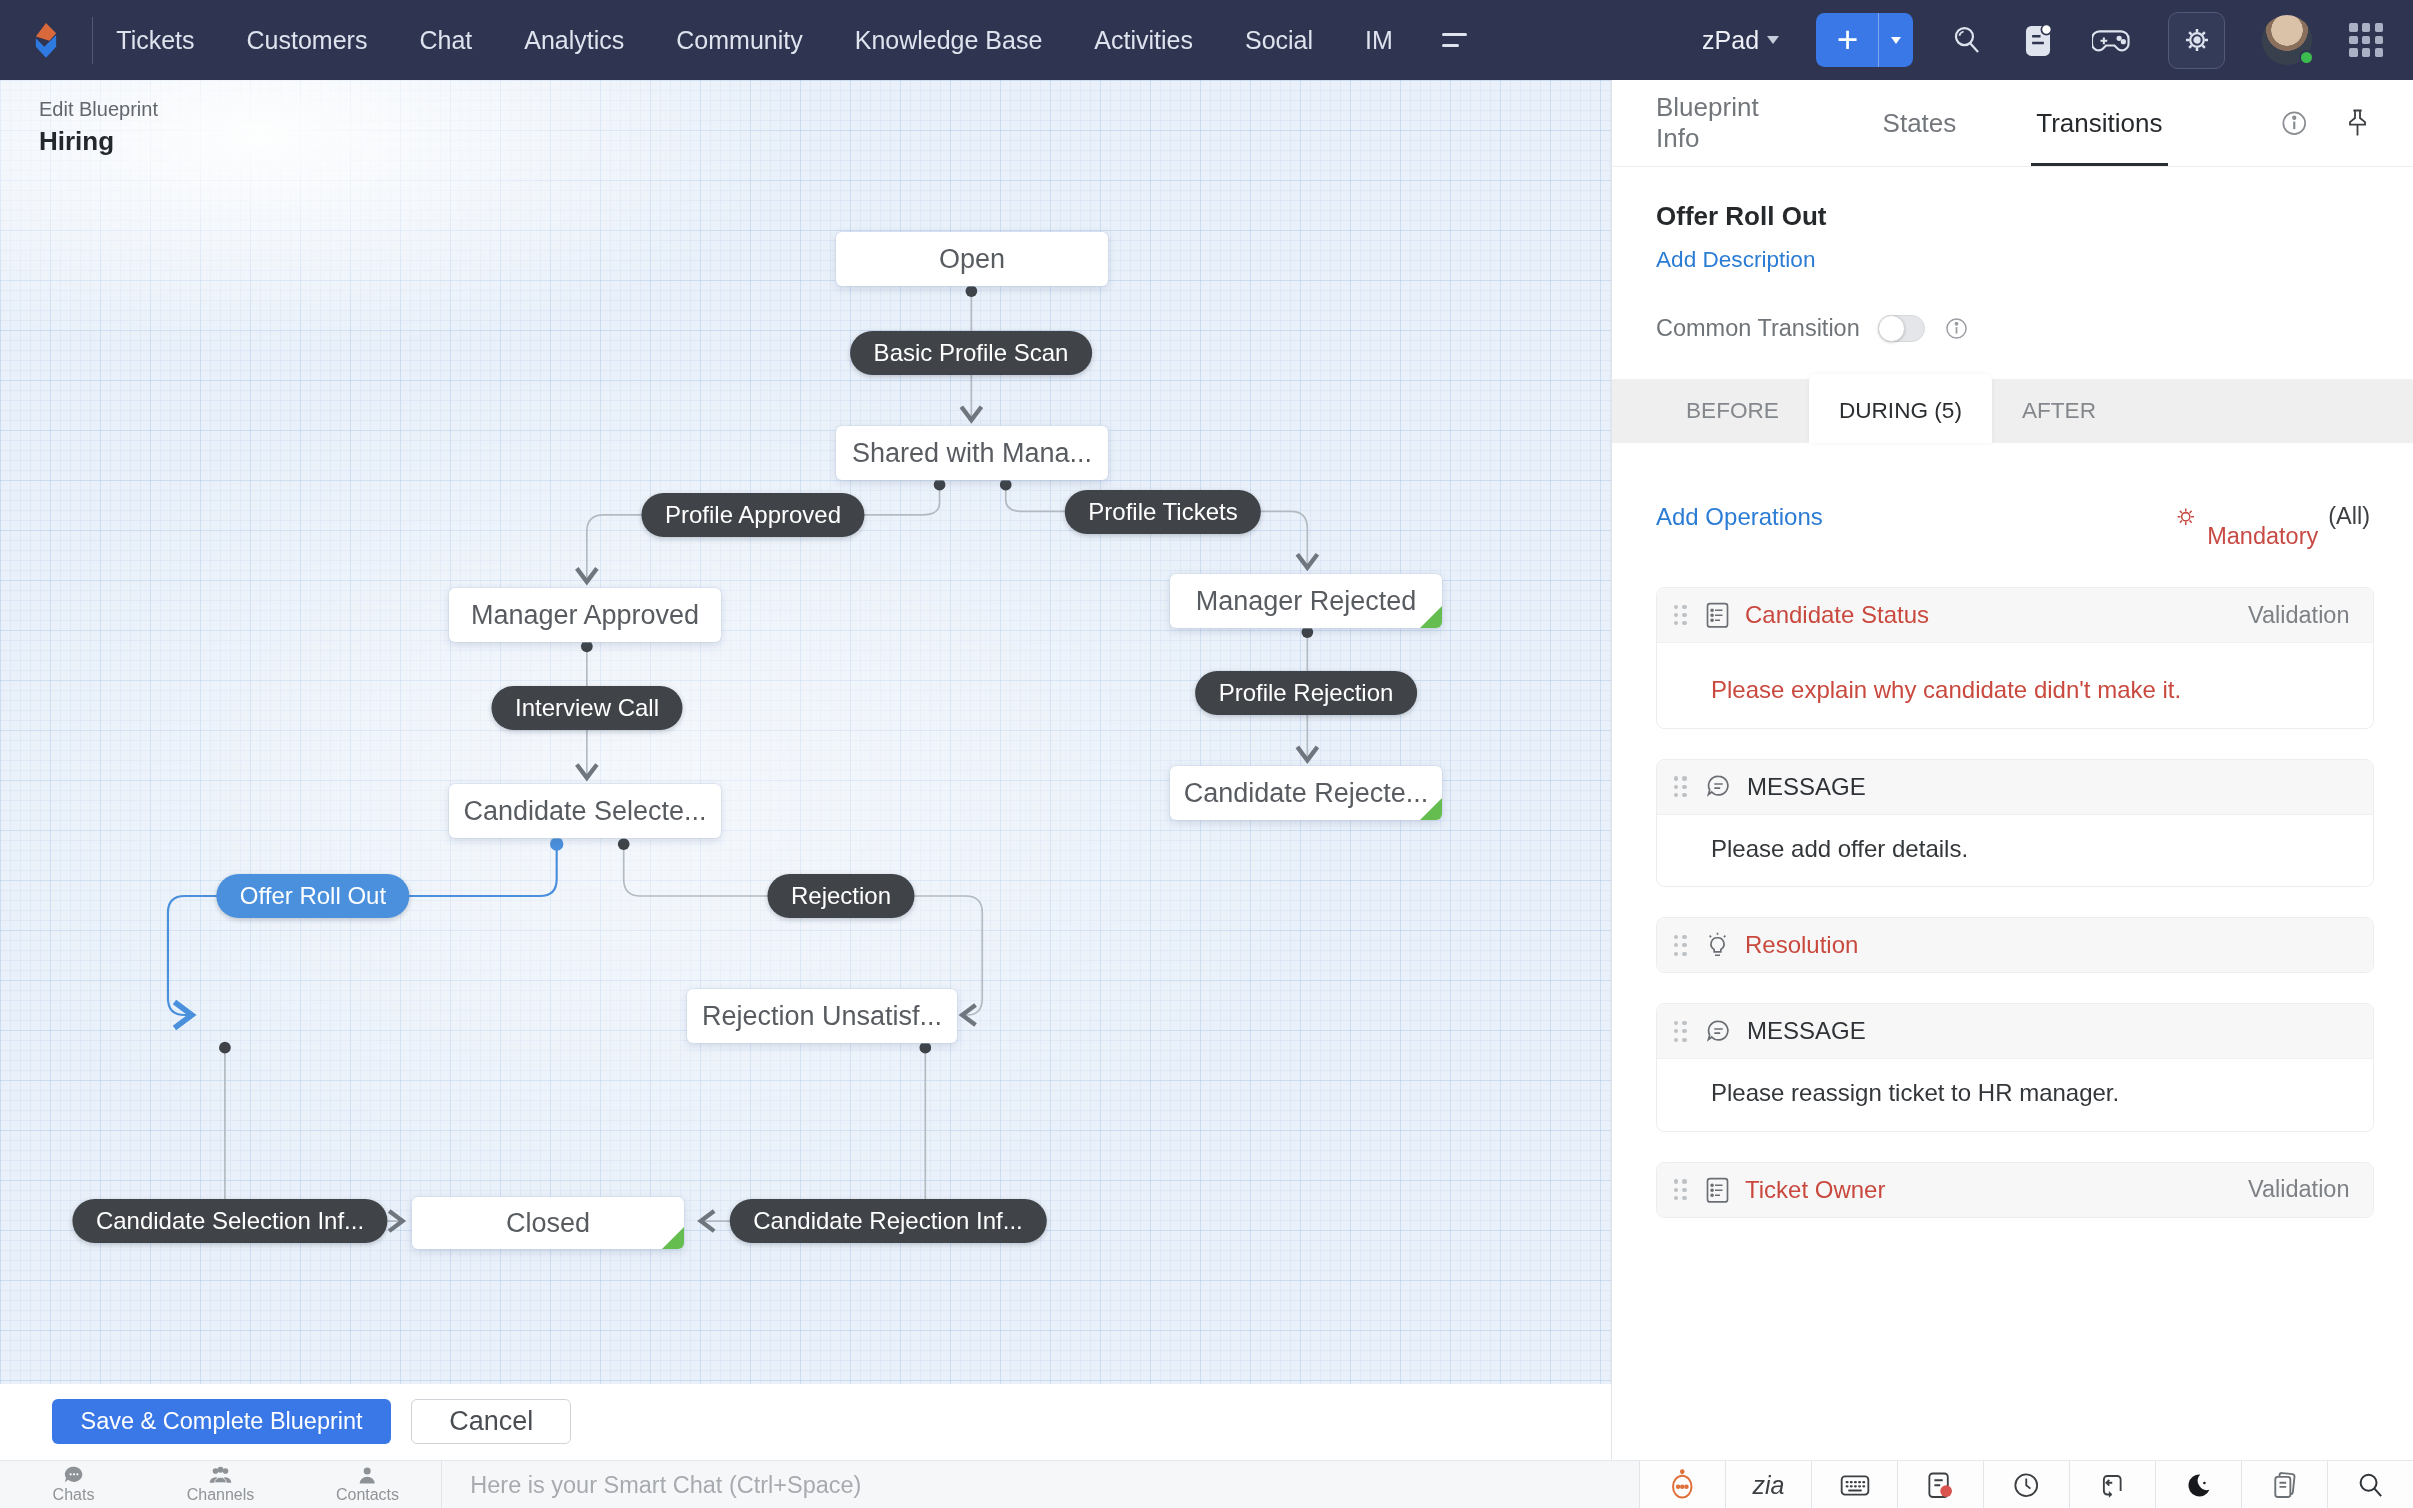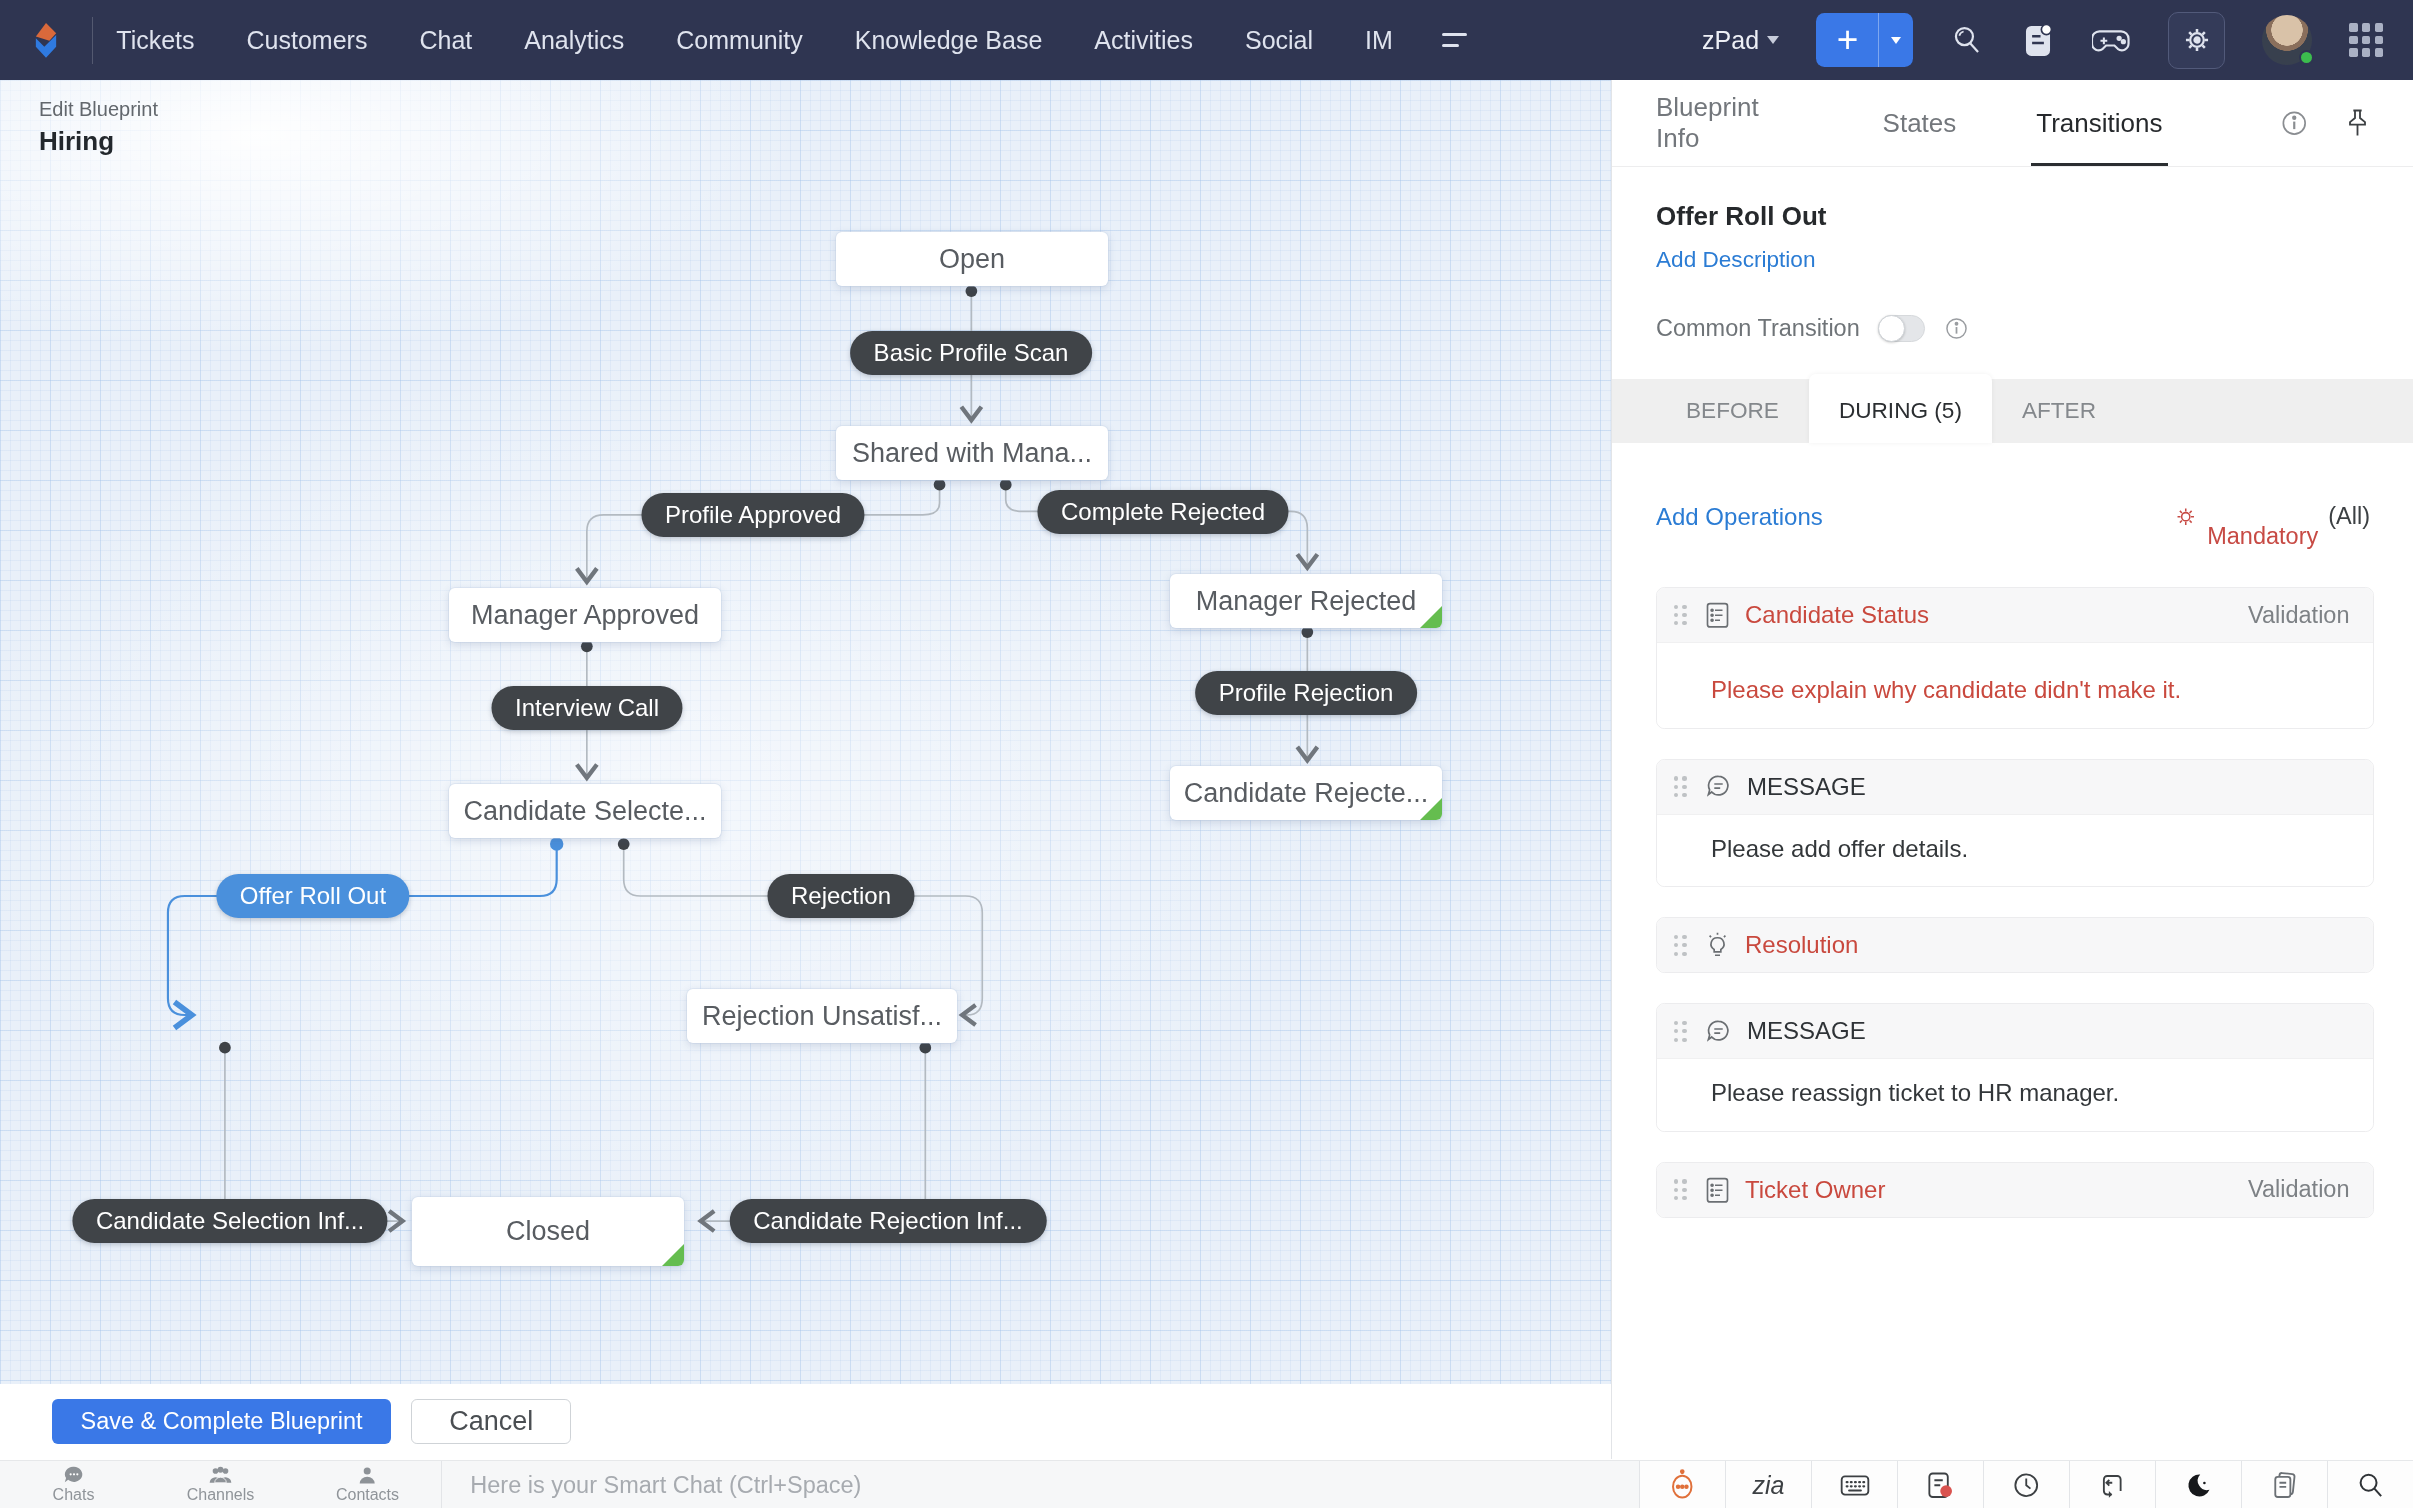--- a/index.html
+++ b/index.html
@@ -271,28 +271,28 @@
     <div class="node" style="left:449px; top:704px; width:272px; height:54px;">
       <span>Candidate Selecte...</span>
     </div>
     <div class="node" style="left:1170px; top:686px; width:272px; height:54px;">
       <span>Candidate Rejecte...</span>
       <span class="corner"></span>
     </div>
     <div class="node" style="left:687px; top:909px; width:270px; height:54px;">
       <span>Rejection Unsatisf...</span>
     </div>
-    <div class="node" style="left:412px; top:1117px; width:272px; height:69px;">
+    <div class="node" style="left:412px; top:1117px; width:272px; height:52px;">
       <span>Closed</span>
       <span class="corner"></span>
     </div>
 
     <div class="pill" style="left:971px; top:273px;">Basic Profile Scan</div>
     <div class="pill" style="left:753px; top:435px;">Profile Approved</div>
-    <div class="pill" style="left:1163px; top:432px;">Complete Rejected</div>
+    <div class="pill" style="left:1163px; top:432px;">Profile Tickets</div>
     <div class="pill" style="left:587px; top:628px;">Interview Call</div>
     <div class="pill" style="left:1306px; top:613px;">Profile Rejection</div>
     <div class="pill selected" style="left:313px; top:816px;">Offer Roll Out</div>
     <div class="pill" style="left:841px; top:816px;">Rejection</div>
     <div class="pill" style="left:230px; top:1141px;">Candidate Selection Inf...</div>
     <div class="pill" style="left:888px; top:1141px;">Candidate Rejection Inf...</div>
 
     <div class="canvas-footer">
       <button class="btn-primary">Save &amp; Complete Blueprint</button>
       <button class="btn-secondary">Cancel</button>

